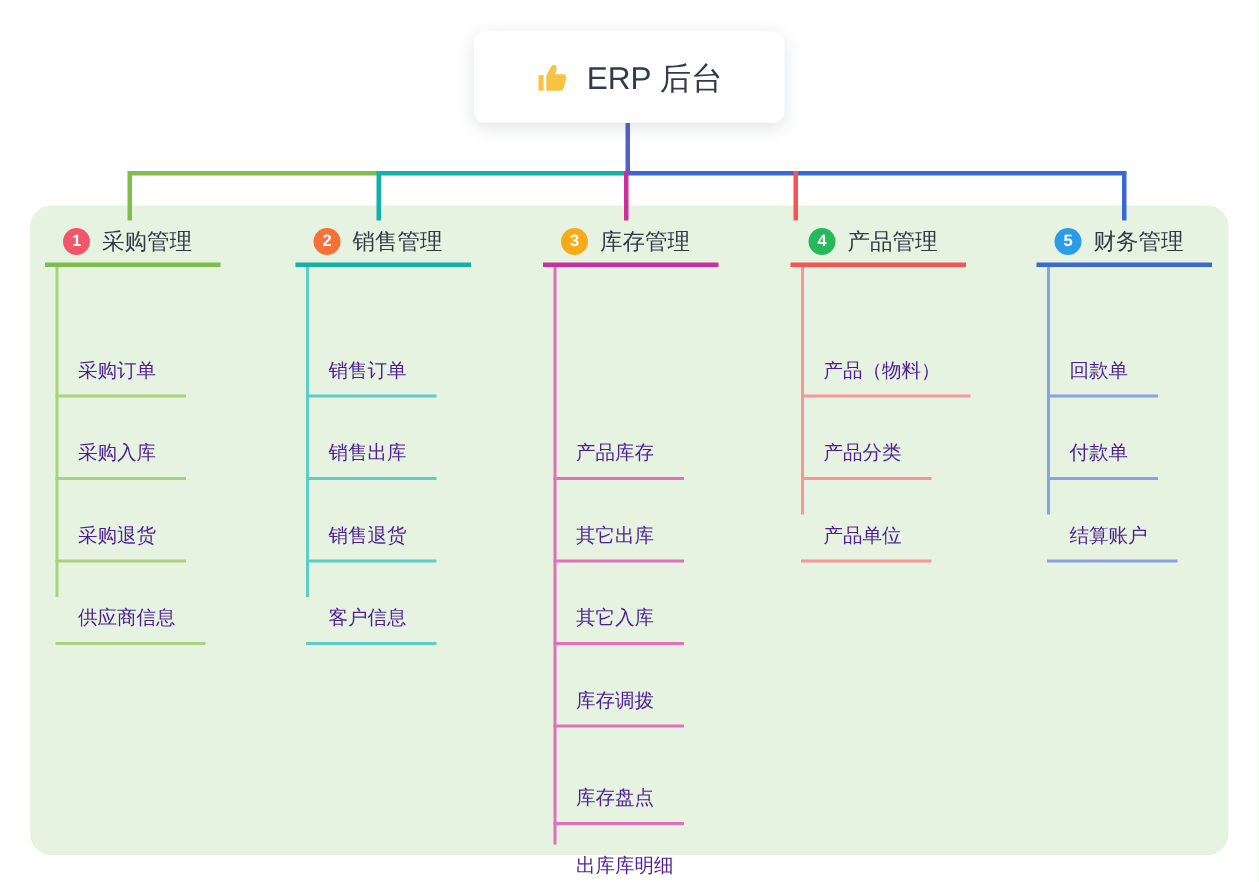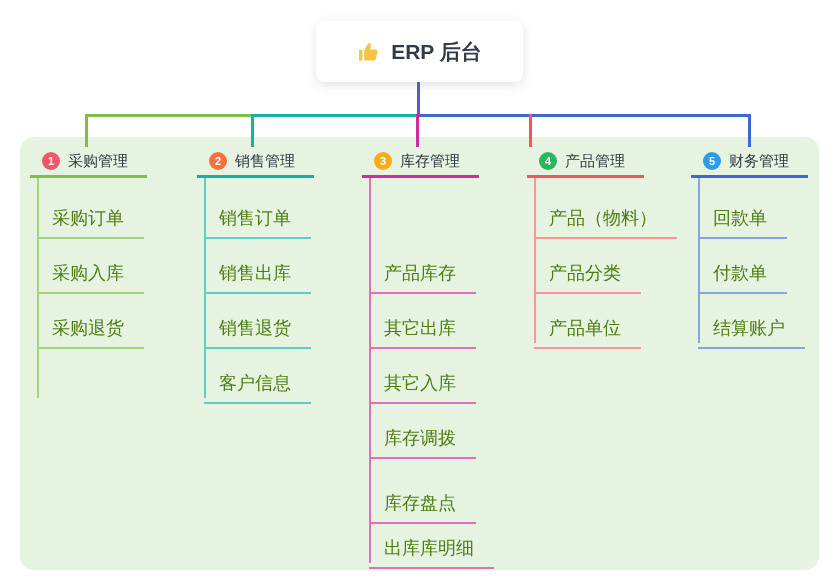--- a/index.html
+++ b/index.html
@@ -12,21 +12,21 @@
   .panel{
     position:absolute;left:20px;top:137px;width:799px;height:433px;
     background:#e5f3e0;border-radius:14px;
   }
   
   .root-node{
     position:absolute;left:316px;top:21px;width:207px;height:61px;
     background:#ffffff;border-radius:8px;
     box-shadow:0 3px 12px rgba(70,80,100,.16);
     display:flex;align-items:center;justify-content:center;gap:10px;
-    font-size:21px;font-weight:700;color:#323b49;
+    font-size:21px;font-weight:400;color:#323b49;
   }
   .root-node svg{width:24px;height:24px;}
   
   .line{position:absolute;}
   .stem   {left:417px;top:81px;width:3px;height:34px;background:#5560c4;}
   .h-green{left:86px;top:114px;width:168px;height:3px;background:#7fbe4a;border-radius:3px 0 0 3px;}
   .h-teal {left:252px;top:114px;width:166px;height:3px;background:#12b2a9;}
   .h-blue {left:418px;top:114px;width:333px;height:3px;background:#3c68d3;border-radius:0 3px 3px 0;}
   .drop{top:114px;width:3px;height:33px;}
   .d-green  {left:85px;background:#7fbe4a;}
@@ -45,21 +45,21 @@
   }
   .badge{
     width:18px;height:18px;border-radius:50%;flex:0 0 18px;
     display:flex;align-items:center;justify-content:center;
     font-size:11px;font-weight:700;color:#ffffff;
   }
   .trunk{position:absolute;left:7px;top:31px;width:2px;}
   .child{
     position:absolute;left:7px;white-space:nowrap;
     padding:0 20px 7px 15px;border-bottom:2px solid #000;
-    font-size:18px;color:#4d7c0f;
+    font-size:13px;color:#4c1d95;margin-top:32px;
   }
   
   .b1 .bheader{border-color:#7fbe4a}.b1 .badge{background:#f2566c}
   .b1 .trunk{background:#a6d37c;height:220px}.b1 .child{border-color:#a6d37c}
   .b2 .bheader{border-color:#12b2a9}.b2 .badge{background:#f5713a}
   .b2 .trunk{background:#5fccc5;height:220px}.b2 .child{border-color:#5fccc5}
   .b3 .bheader{border-color:#cc2f9d}.b3 .badge{background:#f8ab18}
   .b3 .trunk{background:#e46ebc;height:385px}.b3 .child{border-color:#e46ebc}
   .b4 .bheader{border-color:#f95355}.b4 .badge{background:#27b85c}
   .b4 .trunk{background:#fb9597;height:165px}.b4 .child{border-color:#fb9597}
@@ -95,20 +95,21 @@
 
 <div class="branch b1">
   <div class="bheader">
     <span class="badge">1</span>
     <span>采购管理</span>
   </div>
   <div class="trunk"></div>
   <div class="child r0">采购订单</div>
   <div class="child r1">采购入库</div>
   <div class="child r2">采购退货</div>
+  <div class="child r3">供应商信息</div>
 </div>
 
 <div class="branch b2">
   <div class="bheader">
     <span class="badge">2</span>
     <span>销售管理</span>
   </div>
   <div class="trunk"></div>
   <div class="child r0">销售订单</div>
   <div class="child r1">销售出库</div>

